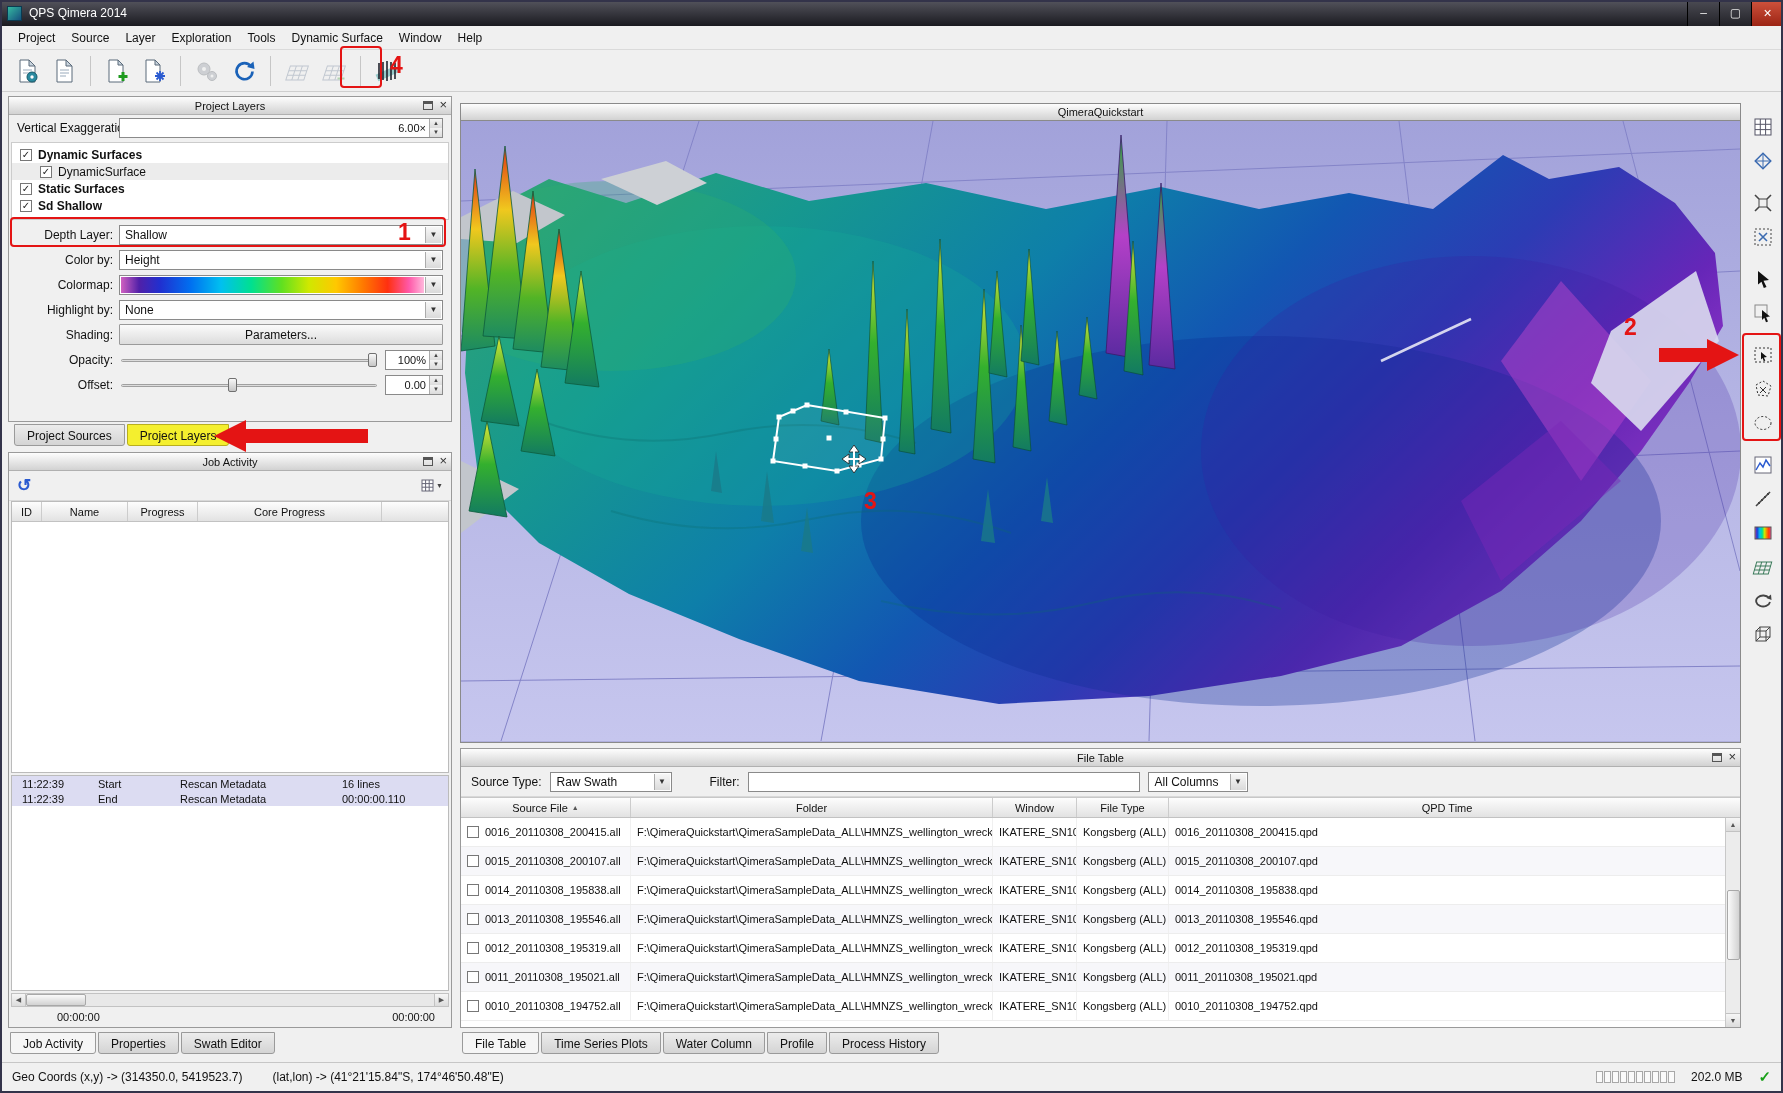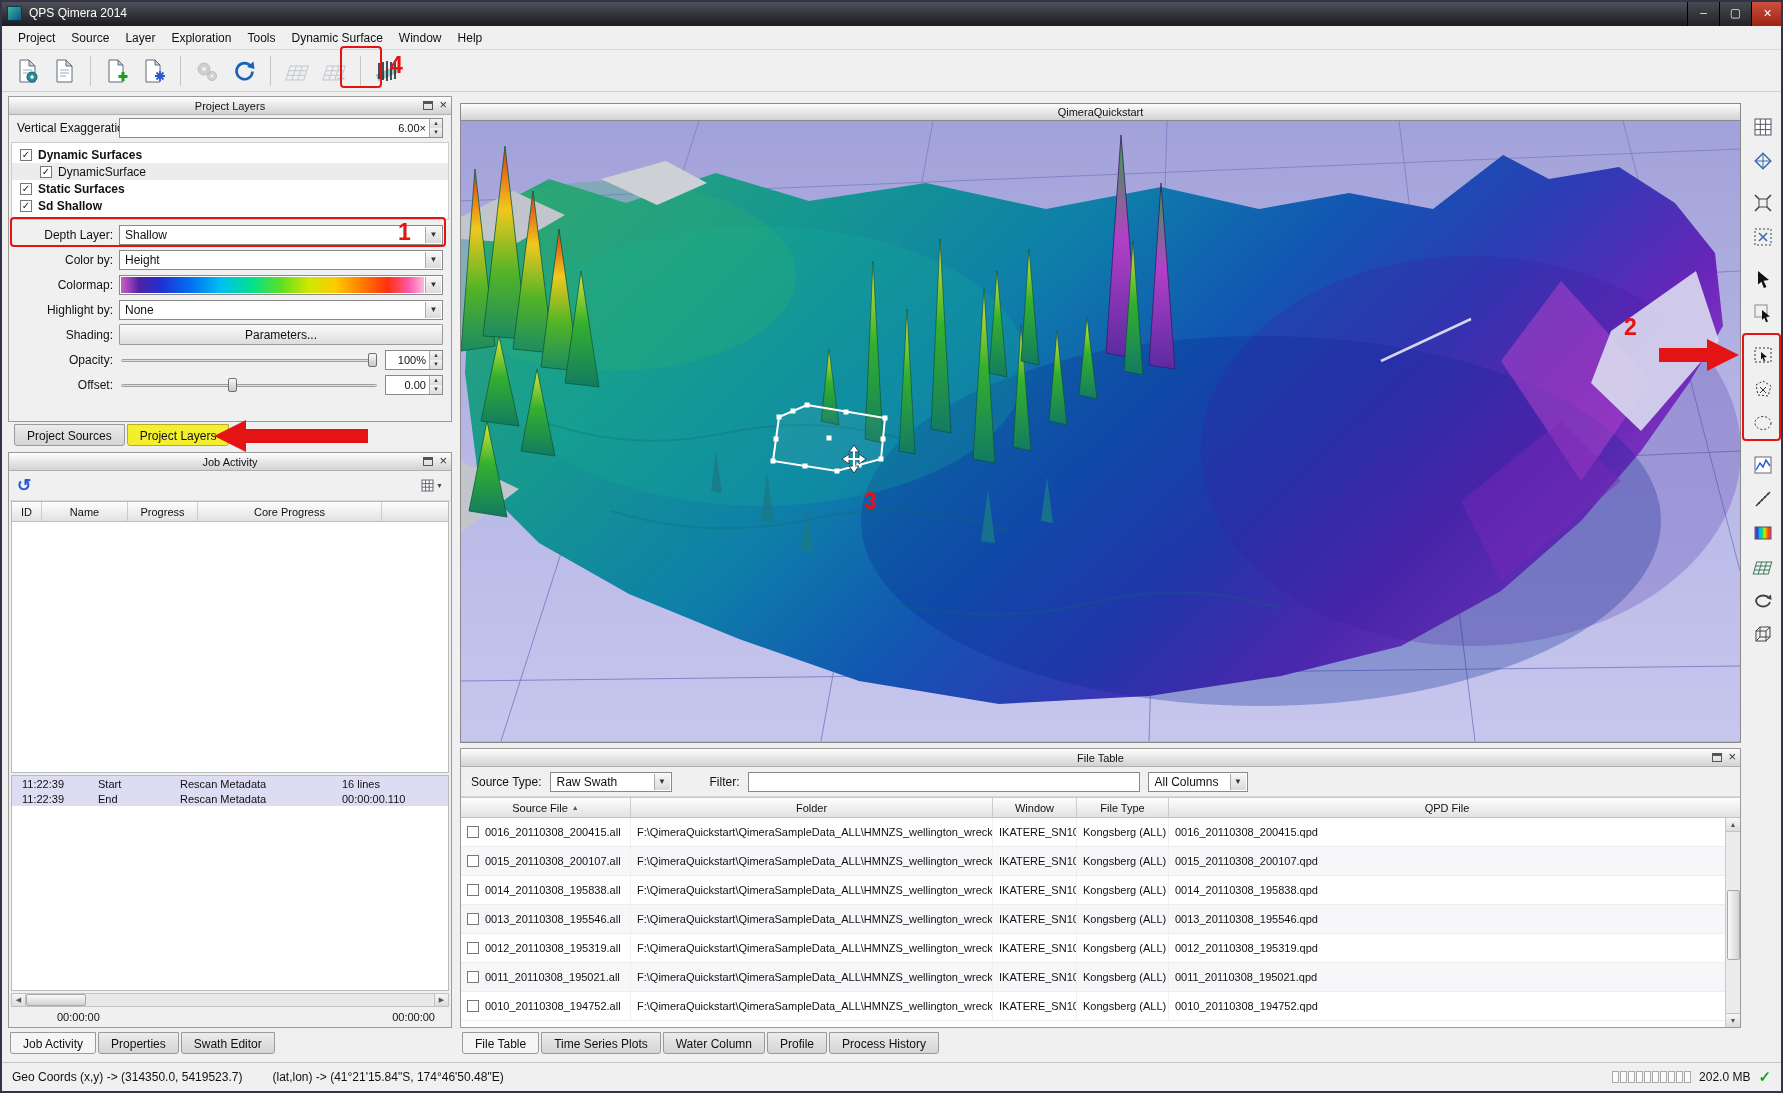--- a/index.html
+++ b/index.html
@@ -88,21 +88,21 @@
 .ft-row:nth-child(odd){background:#f7f7fa}
 .ft-c{display:flex;align-items:center;padding:0 6px;border-right:1px solid #f0f0f0;overflow:hidden;white-space:nowrap}
 .c-src{width:170px;gap:6px}.c-folder{width:362px}.c-vessel{width:84px}.c-ftype{width:92px}.c-qpd{flex:1;border-right:none!important}
 .sort{font-size:7px;color:#555}
 .vscroll{position:absolute;right:0;top:20px;bottom:0;width:15px;background:#ececec;border-left:1px solid #c8c8c8;display:flex;flex-direction:column;align-items:center}
 .vscroll .ar{height:14px;width:100%;font-size:7px;display:flex;align-items:center;justify-content:center;color:#555;background:linear-gradient(#f6f6f6,#dcdcdc);border-bottom:1px solid #c2c2c2}
 .vscroll .ar.bottom{margin-top:auto;border-top:1px solid #c2c2c2;border-bottom:none}
 .vscroll .thumb{width:13px;height:70px;margin-top:58px;background:linear-gradient(90deg,#fafafa,#d2d2d2);border:1px solid #a8a8a8;border-radius:2px}
 
 #statusbar{position:absolute;left:0;right:0;top:1062px;height:29px;background:#f0f0f0;border-top:1px solid #c6c6c6;display:flex;align-items:center;padding:0 12px;gap:30px}
-#statusbar .right{margin-left:auto;display:flex;align-items:center;gap:8px}
+#statusbar .right{margin-left:auto;display:flex;align-items:center;gap:16px}
 .gauge{display:flex;gap:1px}
 .gauge span{width:7px;height:12px;border:1px solid #a8a8a8;background:#fafafa}
 .okcheck{color:#18a018;font-weight:bold;font-size:15px}
 
 .anno-box{position:absolute;border:2px solid #e41414;border-radius:4px;pointer-events:none;z-index:40}
 .anno-num{position:absolute;color:#e41414;font-weight:bold;font-size:23px;z-index:41;pointer-events:none}
 #anno-arrows{position:absolute;left:0;top:0;z-index:41;pointer-events:none}
 </style>
 </head>
 <body>
@@ -632,21 +632,21 @@
       <div class="c-folder ft-c" style="justify-content:center">
           <span>Folder</span>
         </div>
       <div class="c-vessel ft-c" style="justify-content:center">
           <span>Window</span>
         </div>
       <div class="c-ftype ft-c" style="justify-content:center">
           <span>File Type</span>
         </div>
       <div class="c-qpd ft-c" style="justify-content:center">
-          <span>QPD File</span>
+          <span>QPD Time</span>
         </div>
     </div>
     <div class="ft-row">
       <div class="ft-c c-src">
           <span class="cb"></span>
           <span>0016_20110308_200415.all</span>
         </div>
       <div class="ft-c c-folder">F:\QimeraQuickstart\QimeraSampleData_ALL\HMNZS_wellington_wreck</div>
       <div class="ft-c c-vessel">IKATERE_SN101</div>
       <div class="ft-c c-ftype">Kongsberg (ALL)</div>

